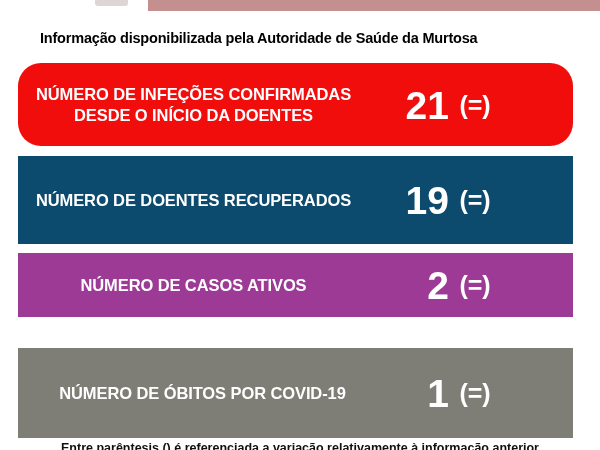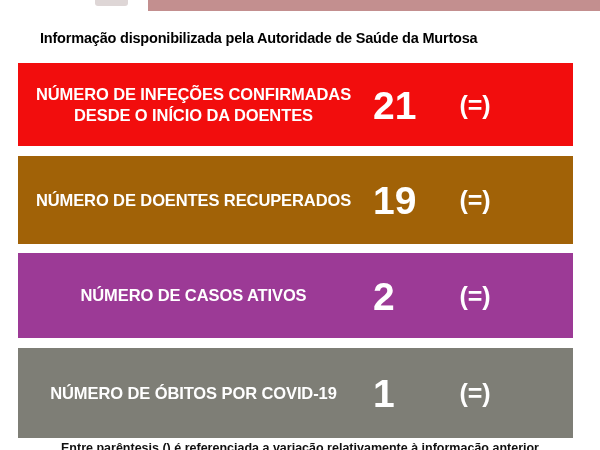--- a/index.html
+++ b/index.html
@@ -16,32 +16,32 @@
     position:absolute;top:30px;left:0;width:600px;text-align:left;
     font-size:14.5px;font-weight:bold;color:#000;letter-spacing:-0.2px;padding-left:40px;
   }
 
   .bar{
     position:absolute;left:18px;width:555px;box-sizing:border-box;
     display:flex;align-items:center;color:#fff;font-weight:bold;
   }
   .bar-confirmed{top:63px;height:83px;}
   .bar-recovered{top:156px;height:88px;}
-  .bar-active{top:253px;height:85px;}
-  .bar-deaths{top:348px;height:90px;}
+  .bar-active{top:253px;height:64px;}
+  .bar-deaths{top:348px;height:90px;padding-left:9px;}
 
   .bar-label{
     width:335px;margin-left:8px;text-align:center;
     font-size:16.5px;line-height:21px;letter-spacing:-0.1px;
   }
   .bar-label span{display:block;white-space:nowrap;}
 
   .bar-value{
     position:absolute;left:355px;width:76px;top:50%;transform:translateY(-50%);
-    text-align:left;font-size:39px;line-height:39px;
+    text-align:right;font-size:39px;line-height:39px;
   }
   .bar-eq{
     position:absolute;left:432px;width:50px;top:50%;transform:translateY(-50%);
     text-align:center;font-size:25px;line-height:25px;
   }
 
   .footer{
     position:absolute;top:441px;left:0;width:600px;text-align:center;
     font-size:12.5px;font-weight:bold;color:#111;white-space:nowrap;
   }
@@ -49,30 +49,30 @@
 </head>
 <body>
 
 <div class="canvas">
 
   <div class="top-smudge"></div>
   <div class="top-strip"></div>
 
   <div class="title">Informação disponibilizada pela Autoridade de Saúde da Murtosa</div>
 
-  <div class="bar bar-confirmed" style="background: rgb(242, 13, 13);">
+  <div class="bar bar-confirmed" style="background: rgb(242, 13, 13); border-radius: 23px;">
     <div class="bar-label">
       <span>NÚMERO DE INFEÇÕES CONFIRMADAS</span>
       <span>DESDE O INÍCIO DA DOENTES</span>
     </div>
     <div class="bar-value">21</div>
     <div class="bar-eq">(=)</div>
   </div>
 
-  <div class="bar bar-recovered" style="background: #a16207;">
+  <div class="bar bar-recovered" style="background: #0c4a6e;">
     <div class="bar-label">
       <span>NÚMERO DE DOENTES RECUPERADOS</span>
     </div>
     <div class="bar-value">19</div>
     <div class="bar-eq">(=)</div>
   </div>
 
   <div class="bar bar-active" style="background: rgb(156, 58, 150);">
     <div class="bar-label">
       <span>NÚMERO DE CASOS ATIVOS</span>

